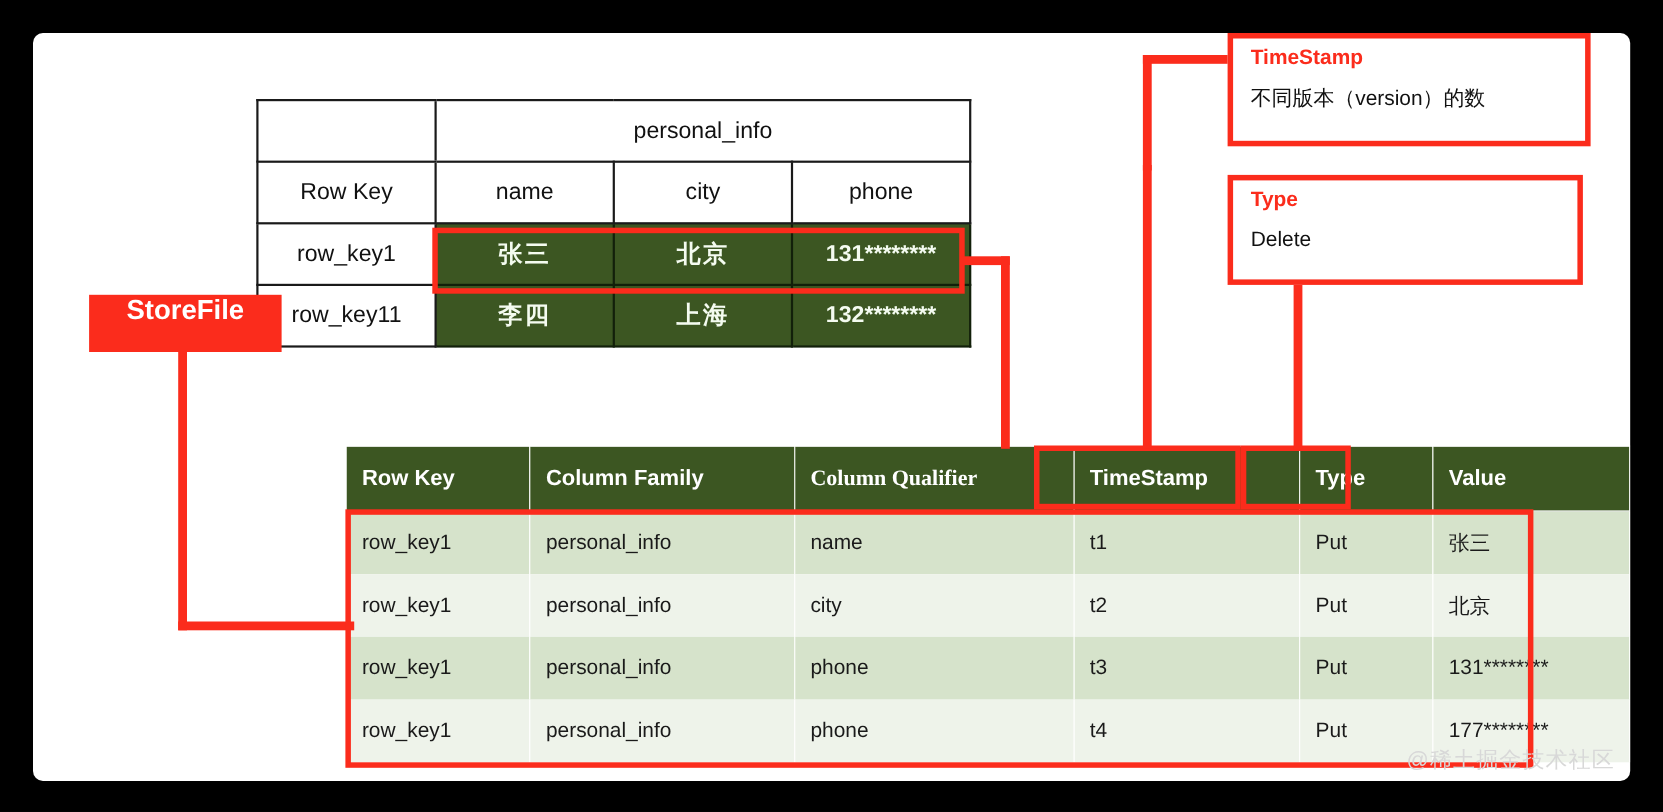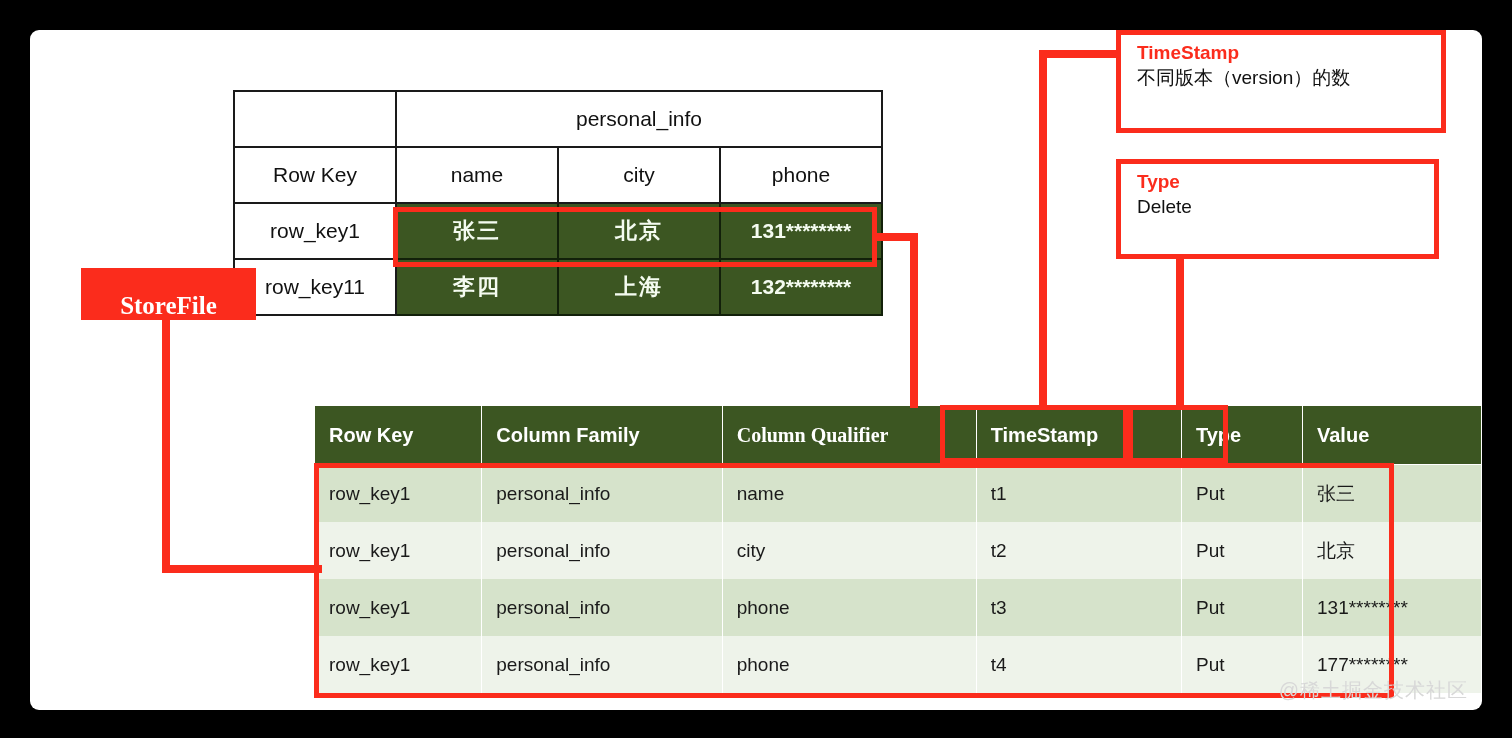--- a/index.html
+++ b/index.html
@@ -1,19 +1,19 @@
 <!DOCTYPE html>
 <html><head>
 <meta charset="utf-8">
 <style>
   html,body{margin:0;padding:0;background:#000;}
   body{width:1512px;height:738px;overflow:hidden;font-family:"Liberation Sans","DejaVu Sans",sans-serif;}
   #stage{position:relative;width:1512px;height:738px;background:#000;}
   #card{position:absolute;left:30px;top:30px;width:1452px;height:680px;background:#fff;border-radius:9px;overflow:hidden;}
-  .ctr{display:flex;align-items:flex-end;justify-content:center;font-family:Liberation Serif, serif;}
+  .ctr{display:flex;align-items:flex-start;justify-content:center;}
   .redline{position:absolute;background:#fb2c1c;}
 
   
   #upper{position:absolute;left:203px;top:60px;border-collapse:collapse;table-layout:fixed;}
   #upper td{border:2px solid #1a1a1a;font-size:21px;color:#111;text-align:center;
             font-family:"Liberation Sans","DejaVu Sans",sans-serif;height:54px;padding:0;}
   #upper td.blank{border-right:none;}
   #upper .c0{width:160px;}
   #upper .c1{width:160px;}
   #upper .c2{width:160px;}
@@ -40,21 +40,21 @@
 
   
   #storefile{position:absolute;left:51px;top:238px;width:175px;height:52px;background:#fb2c1c;}
   #storefile span{color:#fff;font-weight:bold;font-size:25px;}
 
   
   .callout{position:absolute;background:#fff;border:5px solid #fb2c1c;box-sizing:border-box;
            padding:6px 12px 8px 16px;}
   .callout .ttl{color:#fb2c1c;font-weight:bold;font-size:19px;line-height:24px;}
   .callout .bdy{color:#111;font-size:19px;line-height:25px;
-                font-family:"Liberation Sans","DejaVu Sans",sans-serif;}
+                font-family:"Liberation Sans","DejaVu Sans",sans-serif;margin-top:12px;}
 
   
   .hl{position:absolute;border:5px solid #fb2c1c;box-sizing:border-box;background:transparent;}
 
   
   #wm{position:absolute;right:14px;bottom:6px;color:#d8d8d8;font-size:20px;letter-spacing:1px;}
 </style>
 </head>
 <body>
 

